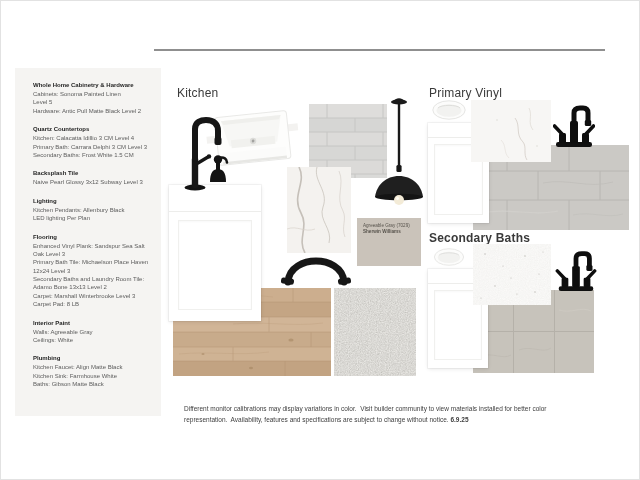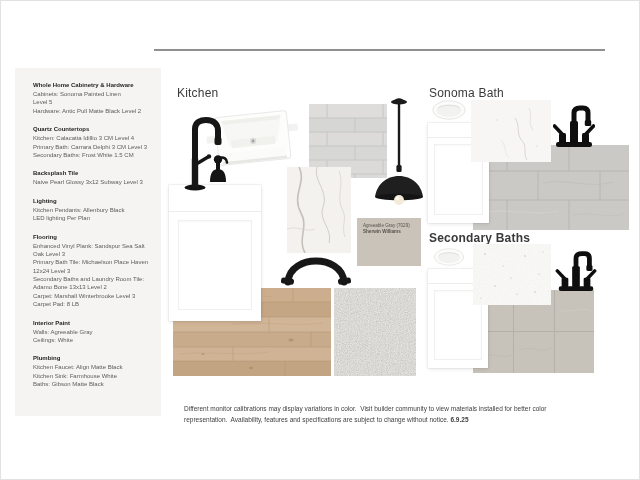--- a/index.html
+++ b/index.html
@@ -208,21 +208,21 @@
     <circle cx="30" cy="43.4" r="2.2" fill="#161616"></circle>
   </svg>
 
   <svg class="abs" style="left:206px;top:152px;" width="22" height="30" viewBox="0 0 22 30">
     <path d="M3,29 C3,19 6.5,16 11,16 C15.5,16 19,19 19,29 Z" fill="#141414"></path>
     <rect x="9" y="9" width="4" height="8" fill="#141414"></rect>
     <circle cx="11" cy="6.5" r="4.2" fill="#141414"></circle>
     <path d="M12,5 C17,3.5 20,6 20,9.5" stroke="#141414" stroke-width="2.6" fill="none" stroke-linecap="round"></path>
   </svg>
 
-  <div class="abs group-h" style="left:428px;top:85px;">Sonoma Bath</div>
+  <div class="abs group-h" style="left:428px;top:85px;">Primary Vinyl</div>
 
   <svg class="abs" style="left:472px;top:144px;" width="156" height="85" viewBox="0 0 156 85">
     <rect width="156" height="85" fill="#cbc9c5"></rect>
     <g stroke="#b8b6b2" stroke-width="1">
       <line x1="0" y1="26" x2="156" y2="26"></line>
         <line x1="0" y1="55" x2="156" y2="55"></line>
       <line x1="34" y1="0" x2="34" y2="26"></line>
         <line x1="96" y1="0" x2="96" y2="26"></line>
       <line x1="65" y1="26" x2="65" y2="55"></line>
         <line x1="127" y1="26" x2="127" y2="55"></line>

